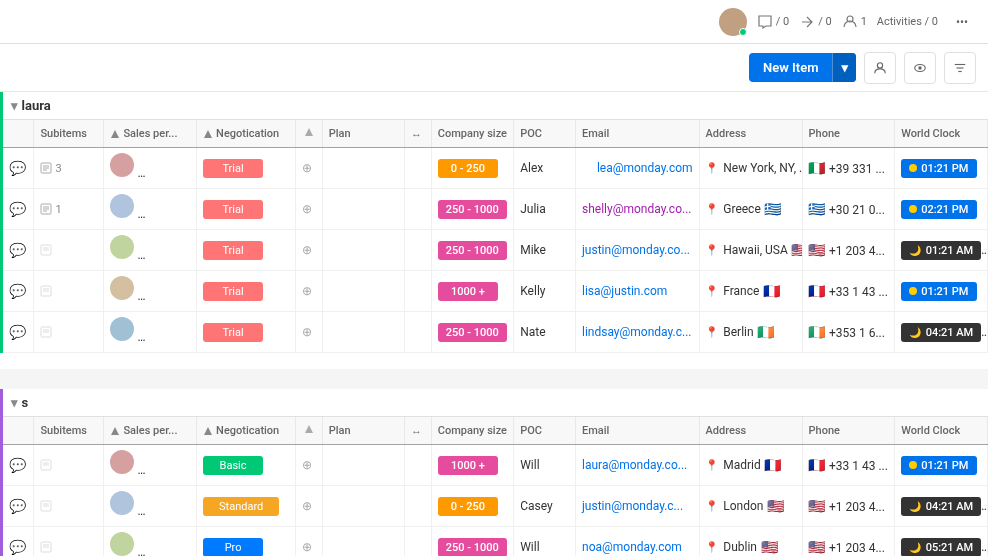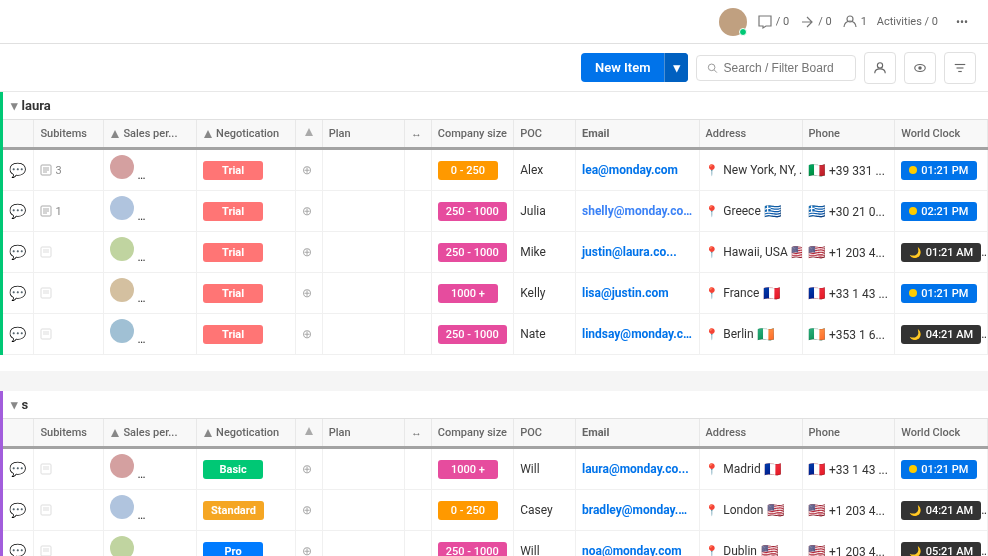--- a/index.html
+++ b/index.html
@@ -97,21 +97,21 @@
       margin-bottom: 16px;
     }
 
     table {
       width: 100%;
       border-collapse: collapse;
       table-layout: fixed;
     }
     th {
       background: #f8f8f8;
-      border-bottom: 3px solid #a3a3a3;
+      border-bottom: 1px solid #a3a3a3;
       border-right: 1px solid #e8e8e8;
       padding: 7px 6px;
       font-size: 11px; font-weight: 500; color: #666;
       text-align: left; white-space: nowrap;
     }
     td {
       border-bottom: 1px solid #f0f0f0;
       border-right: 1px solid #f0f0f0;
       padding: 5px 6px;
       font-size: 12px; color: #333;
@@ -120,38 +120,38 @@
     }
 
     .col-chat { width: 30px; }
     .col-subitems { width: 68px; }
     .col-sales { width: 90px; }
     .col-neg { width: 96px; }
     .col-plan { width: 80px; }
     .col-arrow { width: 26px; }
     .col-company { width: 80px; }
     .col-poc { width: 60px; }
-    .col-email { width: 120px; font-weight: bold; }
+    .col-email { width: 120px; }
     .col-address { width: 100px; }
     .col-phone { width: 90px; }
     .col-clock { width: 90px; }
 
     .avatar-sm {
       width: 24px; height: 24px; border-radius: 50%; background: #c89;
       display: inline-block; flex-shrink: 0;
     }
     .avatar-sm.av1 { background: #d4a0a0; }
     .avatar-sm.av2 { background: #b0c4de; }
     .avatar-sm.av3 { background: #c0d4a0; }
     .avatar-sm.av4 { background: #d4c0a0; }
     .avatar-sm.av5 { background: #a0c0d4; }
 
     .badge {
-      display: inline-block; padding: 3px 8px; border-radius: 3px;
-      font-size: 11px; font-weight: 700; color: #fff; text-align: center;
+      display: inline-block; padding: 3px 16px; border-radius: 3px;
+      font-size: 11px; font-weight: 400; color: #fff; text-align: center;
       min-width: 60px;
     }
     .badge-in-progress { background: #00c875; }
     .badge-won { background: #a25ddc; }
     .badge-trial { background: #ff7575; }
     .badge-basic { background: #00c875; }
     .badge-standard { background: #f5a623; }
     .badge-pro { background: #007bff; }
 
     .size-badge {
@@ -232,27 +232,20 @@
   </div>
 </div>
 
 <div class="toolbar">
   <div style="flex:1"></div>
   <div class="new-item-btn">
     <div class="new-item-main">
       <span>New Item</span>
     </div>
     <div class="new-item-arrow">▾</div>
-  </div>
-  <div class="search-box">
-    <svg width="12" height="12" viewBox="0 0 16 16">
-        <circle cx="7" cy="7" r="5" fill="none" stroke="#999" stroke-width="1.5"></circle>
-        <line x1="11" y1="11" x2="15" y2="15" stroke="#999" stroke-width="1.5"></line>
-      </svg>
-    <input type="text" placeholder="Search / Filter Board" style="">
   </div>
   <div class="toolbar-icon-btn">
     <svg width="14" height="14" viewBox="0 0 16 16">
         <circle cx="8" cy="5" r="3" fill="none" stroke="#666" stroke-width="1.3"></circle>
         <path d="M2 14c0-3.3 2.7-5 6-5s6 1.7 6 5" fill="none" stroke="#666" stroke-width="1.3"></path>
       </svg>
   </div>
   <div class="toolbar-icon-btn">
     <svg width="14" height="14" viewBox="0 0 16 16">
         <ellipse cx="8" cy="8" rx="6" ry="4" fill="none" stroke="#666" stroke-width="1.3"></ellipse>
@@ -336,21 +329,21 @@
       </td>
       <td class="col-arrow">
         <span class="expand-icon">⊕</span>
       </td>
       <td class="col-plan"></td>
       <td class="col-arrow"></td>
       <td class="col-company">
         <span class="size-badge" style="background:#ff9900;">0 - 250</span>
       </td>
       <td class="col-poc">Alex</td>
-      <td class="col-email" style="color:#0073ea;">lea@monday.com</td>
+      <td class="col-email" style="color:#0073ea;text-align:right;">lea@monday.com</td>
       <td class="col-address">
         <div class="location-cell">
           <span class="location-icon">📍</span>
           New York, NY, ...
           
         </div>
       </td>
       <td class="col-phone">
         <span class="flag">🇮🇹</span>
         +39 331 ...
@@ -386,21 +379,21 @@
       </td>
       <td class="col-arrow">
         <span class="expand-icon">⊕</span>
       </td>
       <td class="col-plan"></td>
       <td class="col-arrow"></td>
       <td class="col-company">
         <span class="size-badge" style="background:#e64c9e;">250 - 1000</span>
       </td>
       <td class="col-poc">Julia</td>
-      <td class="col-email" style="color:#3b82f6;">shelly@monday.co...</td>
+      <td class="col-email" style="color:#a21caf;">shelly@monday.co...</td>
       <td class="col-address">
         <div class="location-cell">
           <span class="location-icon">📍</span>
           Greece
           <span class="flag">🇬🇷</span>
         </div>
       </td>
       <td class="col-phone">
         <span class="flag">🇬🇷</span>
         +30 21 0...
@@ -434,21 +427,21 @@
       </td>
       <td class="col-arrow">
         <span class="expand-icon">⊕</span>
       </td>
       <td class="col-plan"></td>
       <td class="col-arrow"></td>
       <td class="col-company">
         <span class="size-badge" style="background:#e64c9e;">250 - 1000</span>
       </td>
       <td class="col-poc">Mike</td>
-      <td class="col-email" style="color:#0073ea;">justin@laura.co...</td>
+      <td class="col-email" style="color:#0073ea;">justin@monday.co...</td>
       <td class="col-address">
         <div class="location-cell">
           <span class="location-icon">📍</span>
           Hawaii, USA
           <span class="flag">🇺🇸</span>
         </div>
       </td>
       <td class="col-phone">
         <span class="flag">🇺🇸</span>
         +1 203 4...
@@ -674,21 +667,21 @@
       </td>
       <td class="col-arrow">
         <span class="expand-icon">⊕</span>
       </td>
       <td class="col-plan"></td>
       <td class="col-arrow"></td>
       <td class="col-company">
         <span class="size-badge" style="background:#ff9900;">0 - 250</span>
       </td>
       <td class="col-poc">Casey</td>
-      <td class="col-email" style="color:#0073ea;">bradley@monday.c...</td>
+      <td class="col-email" style="color:#0073ea;">justin@monday.c...</td>
       <td class="col-address">
         <div class="location-cell">
           <span class="location-icon">📍</span>
           London
           <span class="flag">🇺🇸</span>
         </div>
       </td>
       <td class="col-phone">
         <span class="flag">🇺🇸</span>
         +1 203 4...

